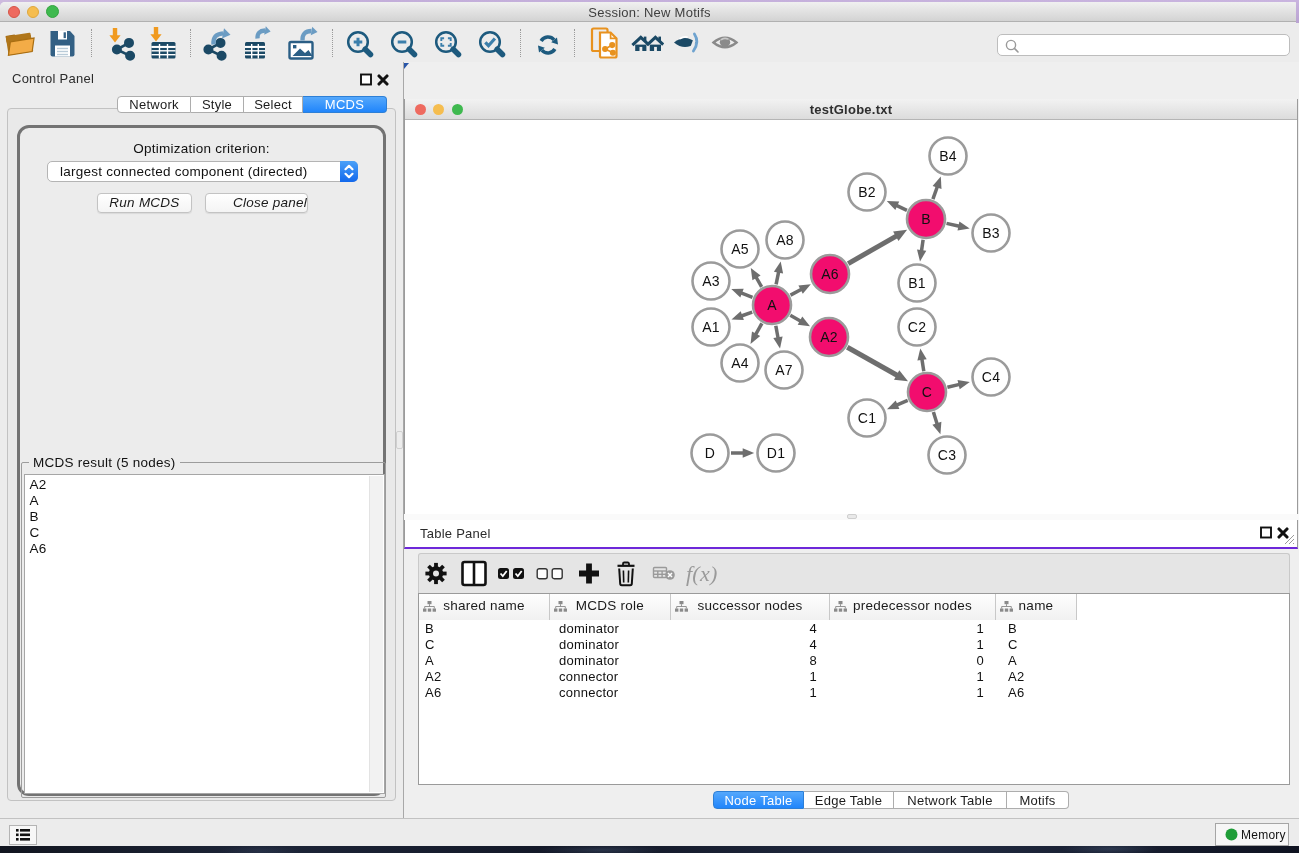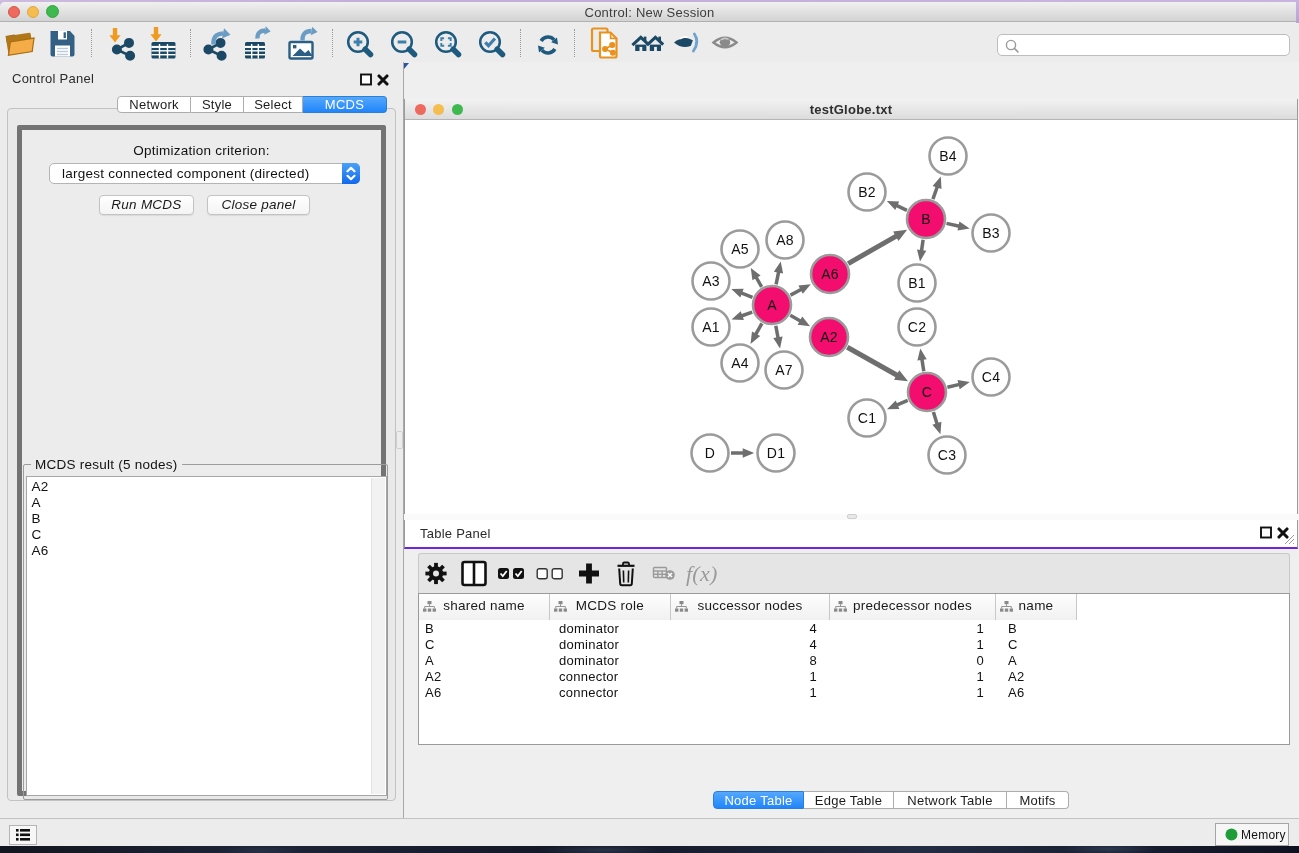--- a/index.html
+++ b/index.html
@@ -27,21 +27,21 @@
   .winbtns { position:absolute; top:10px; }
   .seg { position:absolute; display:flex; font-size:13px; color:#1c1c1c; z-index:6;padding-left:40px; }
   .seg > div { background:#fff; border:1px solid #adadad; border-left:none;
                display:flex; align-items:center; justify-content:center; }
   .seg > div:first-child { border-left:1px solid #adadad; border-radius:4px 0 0 4px; }
   .seg > div:last-child { border-radius:0 4px 4px 0; }
   .seg > div.selected { background:linear-gradient(#55a8fc,#2085fb); color:#fff; border-color:#2d7fd6; }
   #cp-box { position:absolute; left:7px; top:46px; width:389px; height:693px;
             background:#e9e9e9; border:1px solid #c2c2c2; border-radius:4px; }
   #cp-inner { position:absolute; left:9px; top:16px; width:369px; height:671px;
-              background:#ececec; border:5px solid #737373; border-radius:2px; }
+              background:#ececec; border:3px solid #737373; border-radius:12px; }
   #optlabel { position:absolute; left:0; top:13px; width:100%; text-align:center; font-size:13.5px; color:#111; }
   #dropdown { position:absolute; left:27px; top:33px; width:311px; height:21px; background:#fff;
               border:1px solid #b4b4b4; border-radius:5px; font-size:13.5px; color:#111;
               text-align:left; padding-left:12px; line-height:19px; }
   #ddbtn { position:absolute; right:-1px; top:-1px; width:18px; height:21px; border-radius:0 5px 5px 0;
            background:linear-gradient(#4aa1f8,#1268ec); }
   .btn { position:absolute; background:linear-gradient(#ffffff,#f4f4f4); border:1px solid #c3c3c3;
          border-radius:4px; font-size:13.5px; color:#1a1a1a; text-align:center; height:20px; line-height:18px;
          box-shadow:0 1px 1px rgba(0,0,0,0.08);font-style:italic; }
   #fsborder { position:absolute; left:1px; top:334px; width:365px; height:336px;
@@ -60,21 +60,21 @@
   #netwin { position:absolute; left:0px; top:2px; width:894px; height:450px;
             background:#fff; border:1px solid #9b9b9b; border-top:none; border-bottom:2px solid #6d28d9;margin-top:35px; }
   #nettitle { position:absolute; left:0; top:0; width:100%; height:21px;
               background:linear-gradient(#f2f2f2,#dcdcdc); border-bottom:1px solid #b5b5b5; }
   #netname { position:absolute; top:3px; width:100%; text-align:center; font-size:13px; font-weight:700; color:#2e2e2e; }
   
   #tpanel { position:absolute; left:0px; top:458px; width:895px; height:298px; }
   #tp-title { position:absolute; left:16px; top:6px; font-size:13px; color:#2b2b2b; }
   #tp-toolbar { position:absolute; left:14px; top:33px; width:872px; height:40px;
                 background:#e5e5e5; border:1px solid #c9c9c9; border-bottom:none; border-radius:3px 3px 0 0; }
-  #tp-table { position:absolute; left:14px; top:73px; width:872px; height:152px;
+  #tp-table { position:absolute; left:14px; top:73px; width:872px; height:192px;
               background:#fff; border:1px solid #9a9a9a; }
   .th { position:absolute; top:0; height:26px; border-right:1px solid #c8c8c8;
         background:linear-gradient(#fefefe,#f1f1f1); font-size:13.5px; color:#1a1a1a; }
   .th .txt { position:absolute; top:4px; width:100%; text-align:center; }
   .trow { position:absolute; font-size:13px; color:#111; height:16px; }
   .cell { position:absolute; top:0; }
   #btabs { position:absolute; left:269px; top:271px; }
   
   #statusbar { position:absolute; left:0; top:818px; width:1299px; height:28px; background:#ececec;
                border-top:1px solid #c2c2c2; }
@@ -92,21 +92,21 @@
 </head>
 <body>
 <div id="stage">
   <div id="appwin"></div>
 
   <div style="position:absolute;right:0;top:0;width:3px;height:23px;background:linear-gradient(#c9b4df,#b9a2d2);z-index:4;"></div>
   <div id="titlebar">
     <div class="tl" style="left:8px;top:3.5px;width:12px;height:12px;background:#ee6a5f;border:0.5px solid #d55548;"></div>
     <div class="tl" style="left:27px;top:3.5px;width:12px;height:12px;background:#f5bd4f;border:0.5px solid #dfa73c;"></div>
     <div class="tl" style="left:46px;top:3px;width:13px;height:13px;background:#3fb94f;border:0.5px solid #33a53f;"></div>
-    <div id="title">Control: New Session</div>
+    <div id="title">Session: New Motifs</div>
   </div>
 
   <div id="toolbar">
     <div id="icons-main">
         <svg class="ticon" style="left:3px;top:3px" width="36" height="36" viewBox="0 0 36 36">
           <g transform="rotate(-9 16 18)">
             <path d="M4 8 h9 l3 3.2 h13 v3.5 h-25 z" fill="#9a6413"></path>
             <rect x="4" y="8.5" width="25" height="19" rx="1" fill="#b0761a"></rect>
             <path d="M7.8 14.5 H31.8 L27.8 27.5 H3.8 z" fill="#f3ac47" stroke="#a96e12" stroke-width="1.2"></path>
           </g>
@@ -261,21 +261,21 @@
         <div id="optlabel">Optimization criterion:</div>
         <div id="dropdown">largest connected component (directed)
           <div id="ddbtn">
             <svg width="18" height="21" viewBox="0 0 18 21">
               <path d="M5.5 8.2 L9 4.8 L12.5 8.2" fill="none" stroke="#fff" stroke-width="2.2" stroke-linecap="round" stroke-linejoin="round"></path>
               <path d="M5.5 12.8 L9 16.2 L12.5 12.8" fill="none" stroke="#fff" stroke-width="2.2" stroke-linecap="round" stroke-linejoin="round"></path>
             </svg>
           </div>
         </div>
         <div class="btn" style="left:77px;top:65px;width:95px;">Run MCDS</div>
-        <div class="btn" style="left:185px;top:65px;width:103px;">Close panel</div>
+        <div class="btn" style="left:185px;top:65px;width:103px;text-align:right;">Close panel</div>
         <div id="fsborder"></div>
         <div id="fsbox">A2<br>A<br>B<br>C<br>A6
           <div id="mcdsscroll"></div>
         </div>
         <div id="fslegend">MCDS result (5 nodes)</div>
       </div>
     </div>
   </div>
   <div id="vdivider"></div>
   <div style="position:absolute;left:396px;top:431px;width:7px;height:18px;background:#ececec;border:1px solid #cfcfcf;border-radius:2px;z-index:3;"></div>

